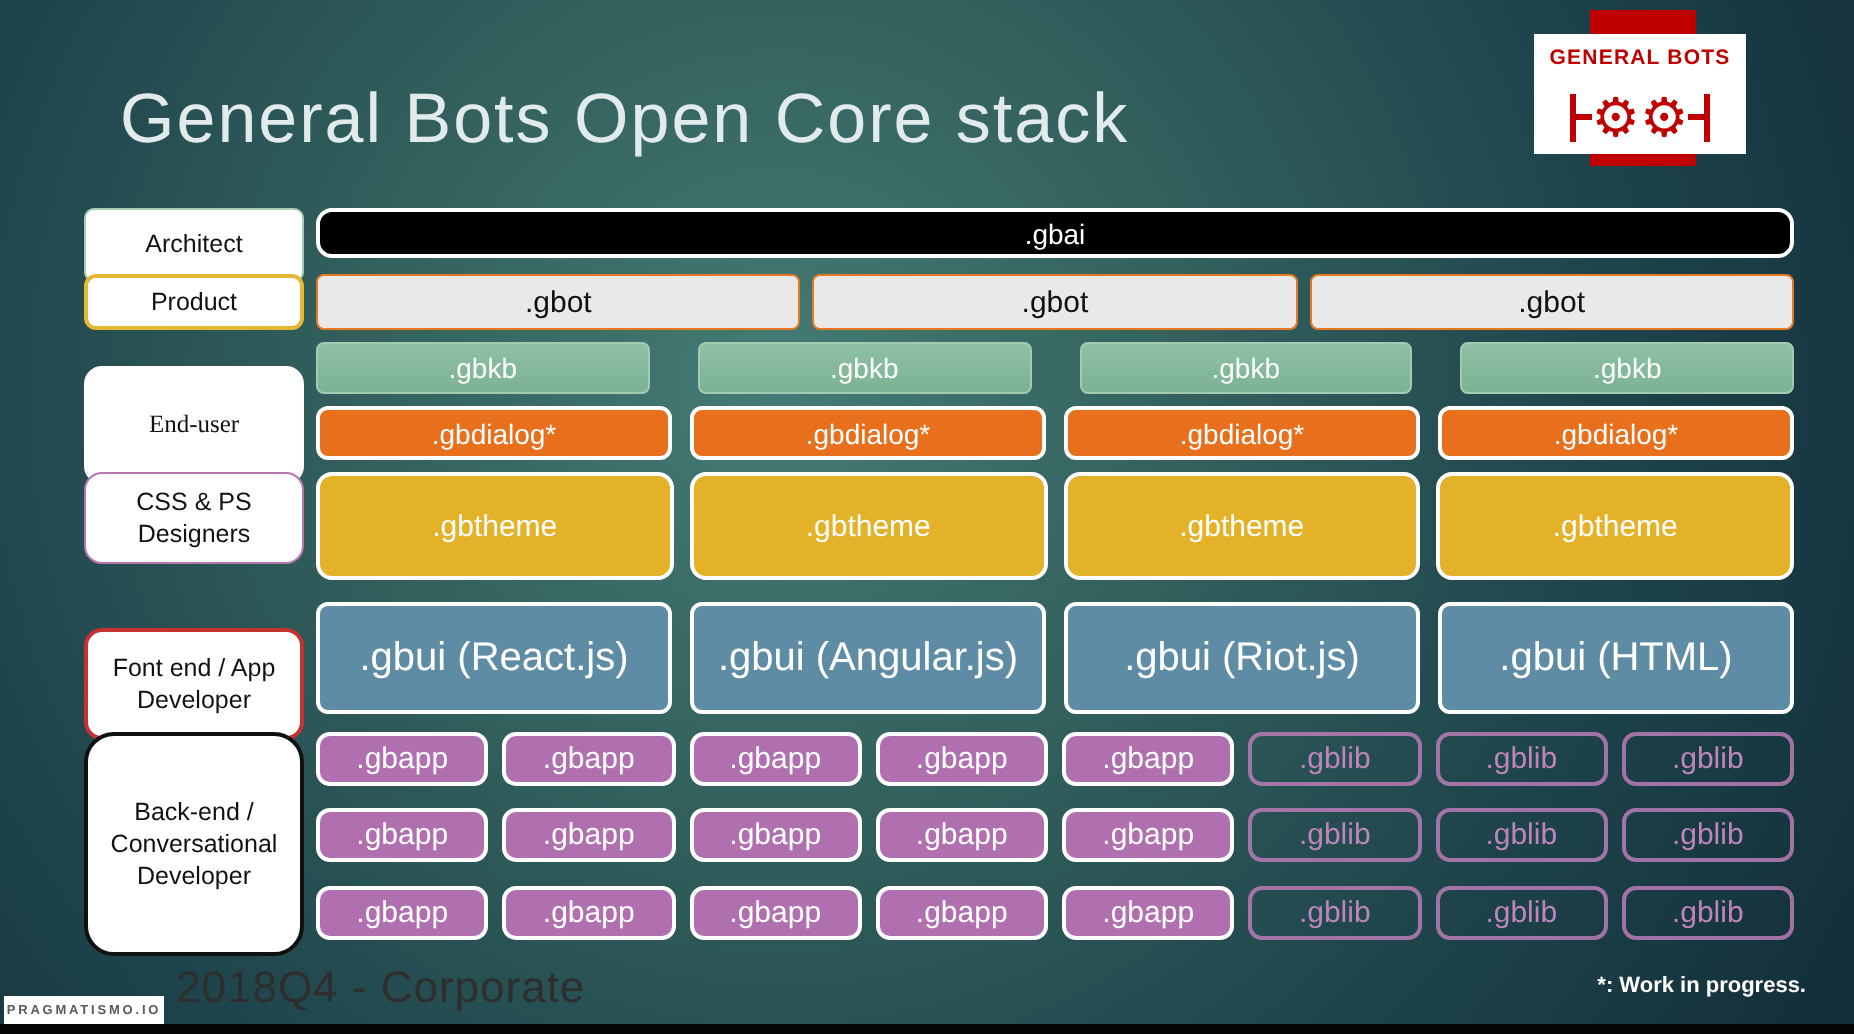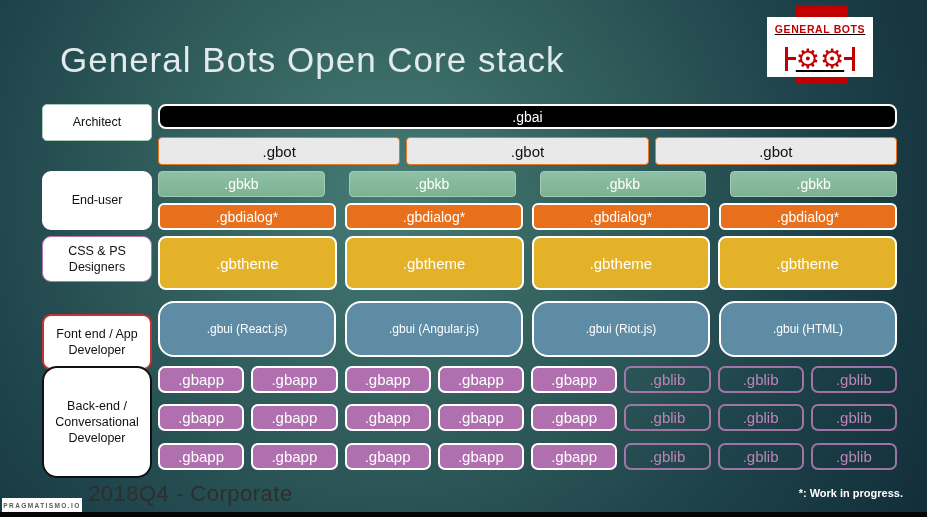--- a/index.html
+++ b/index.html
@@ -16,40 +16,40 @@
   .page-title {
     position:absolute; left:60px; top:40px;
     font-size:35px; font-weight:400; letter-spacing:1px;
     color:#e2ebec;
   }
 
   
   .logo-stripe { position:absolute; left:795px; top:5px; width:53px; height:78px; background:#c00000; }
   .logo-card {
     position:absolute; left:767px; top:17px; width:106px; height:60px;
-    background:#ffffff; display:flex; flex-direction:column; align-items:center; justify-content:center; gap:11px;text-decoration:underline;
+    background:#ffffff; display:flex; flex-direction:column; align-items:center; justify-content:center; gap:11px;
   }
   .logo-name { color:#c00000; font-size:10.5px; font-weight:bold; letter-spacing:0.6px; }
   .logo-gears { display:flex; align-items:center; gap:0px; color:#c00000; }
   .gear-glyph { font-size:27px; line-height:26px; color:#c00000; }
   .cap { position:relative; width:11px; height:3px; background:#c00000; }
   .cap::before { content:''; position:absolute; width:3px; height:24px; background:#c00000; top:-10px; }
   .cap-left::before { left:0; }
   .cap-right::before { right:0; }
 
   
   .side-label {
     position:absolute; left:42px; width:110px;
     background:#ffffff; color:#111;
     display:flex; align-items:center; justify-content:center; text-align:center;
     font-size:12.5px; line-height:1.3; padding:2px 6px;
   }
   .lbl-architect { top:104px; height:37px; border:1.5px solid #a8cdb4; border-radius:5px; }
   .lbl-product   { top:137px; height:28px; border:2px solid #e5b732; border-radius:6px; }
-  .lbl-enduser   { top:171px; height:59px; border:2px solid #ffffff; border-radius:9px; }
+  .lbl-enduser   { top:183px; height:59px; border:2px solid #ffffff; border-radius:9px;font-family:Liberation Serif, serif; }
   .lbl-cssps     { top:236px; height:46px; border:1.5px solid #b776b3; border-radius:9px; }
   .lbl-frontend  { top:314px; height:56px; border:2px solid #c63131; border-radius:9px; }
   .lbl-backend   { top:366px; height:112px; border:2px solid #111111; border-radius:15px; }
 
   
   .row { position:absolute; left:158px; width:739px; display:flex; }
   .row-gbai     { top:104px; height:25px; }
   .row-gbot     { top:137px; height:28px; gap:6px; }
   .row-gbkb     { top:171px; height:26px; gap:24px; }
   .row-gbdialog { top:203px; height:27px; gap:9px; }
@@ -61,21 +61,21 @@
 
   .blk {
     flex:1 1 0; display:flex; align-items:center; justify-content:center;
     color:#fff; white-space:nowrap;
   }
   .gbai { background:#000; border:2px solid #fff; border-radius:8px; font-size:14px; }
   .gbot { background:#e9e9e9; border:1.5px solid #e87722; border-radius:4px; color:#111; font-size:15px; }
   .gbkb { background:linear-gradient(#8fc0a5,#7cb293); border:1px solid #a3cbb1; border-radius:4px; font-size:14px; }
   .gbdialog { background:#e8701d; border:2px solid #fff; border-radius:6px; font-size:14px; }
   .gbtheme { background:#e3b229; border:2px solid #fff; border-radius:8px; font-size:15px; }
-  .gbui { background:#5e8ca4; border:2px solid #fff; border-radius:16px; font-size:12px; }
+  .gbui { background:#5e8ca4; border:2px solid #fff; border-radius:6px; font-size:20px; }
   .gbapp { background:#b06fae; border:2px solid #fff; border-radius:7px; font-size:15px; }
   .gblib { background:transparent; border:2px solid rgba(186,124,182,0.85); border-radius:7px; color:#bd85ba; font-size:15px; }
 
   
   .brand-badge {
     position:absolute; left:2px; top:498px; width:80px; height:15px;
     background:#fff; color:#5a5a5a; font-size:6.5px; letter-spacing:1.4px;
     display:flex; align-items:center; justify-content:center; font-weight:bold;
   }
   .footer-caption {
@@ -99,20 +99,21 @@
     <div class="logo-name">GENERAL BOTS</div>
     <div class="logo-gears">
       <span class="cap cap-left"></span>
       <span class="gear-glyph">⚙</span>
       <span class="gear-glyph">⚙</span>
       <span class="cap cap-right"></span>
     </div>
   </div>
 
   <div class="side-label lbl-architect">Architect</div>
+  <div class="side-label lbl-product">Product</div>
   <div class="side-label lbl-enduser">End-user</div>
   <div class="side-label lbl-cssps">CSS &amp; PS Designers</div>
   <div class="side-label lbl-frontend">Font end / App Developer</div>
   <div class="side-label lbl-backend">Back-end / Conversational Developer</div>
 
   <div class="row row-gbai">
     <div class="blk gbai">.gbai</div>
   </div>
 
   <div class="row row-gbot">

